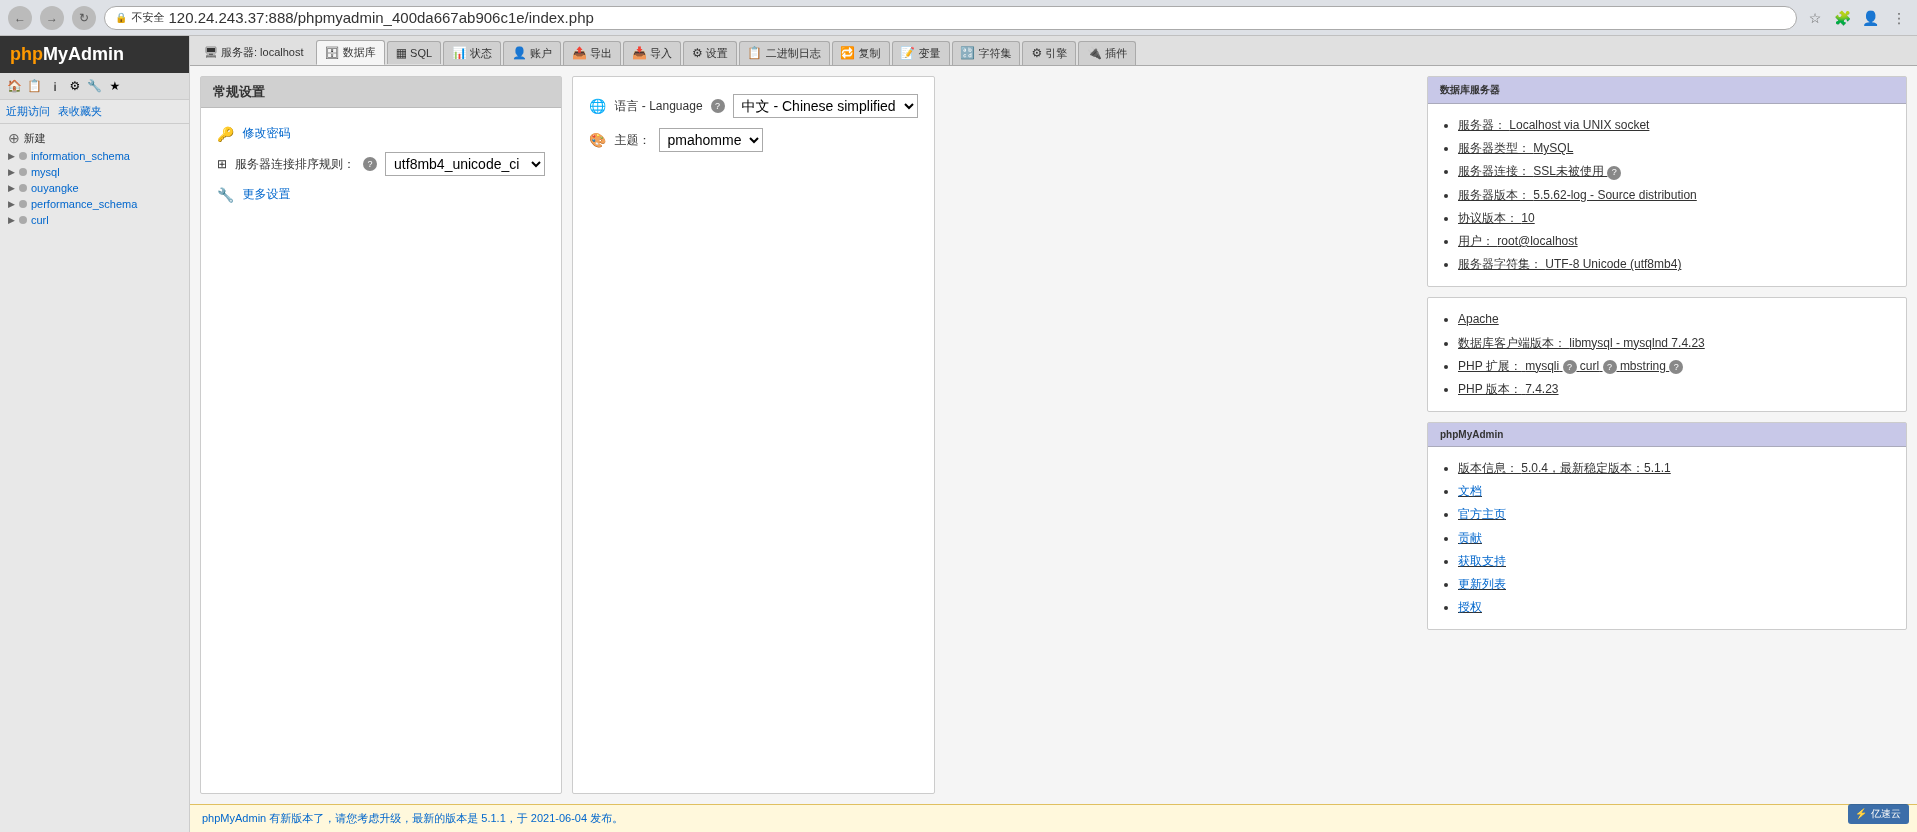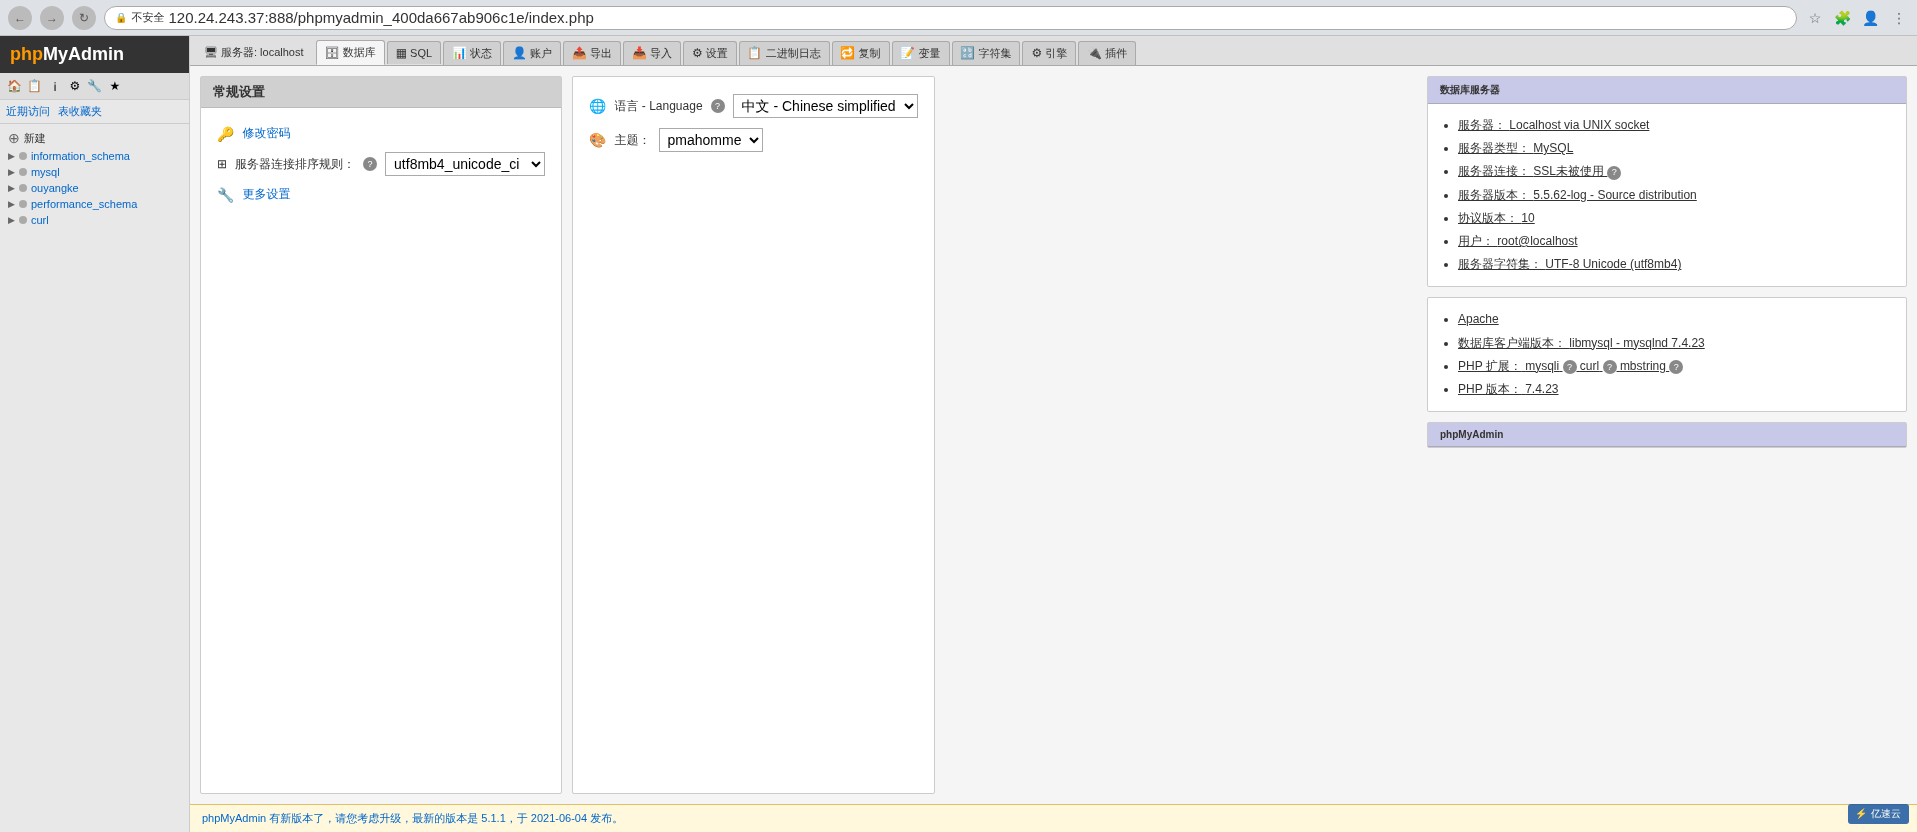--- a/index.html
+++ b/index.html
@@ -476,20 +476,46 @@
                 <li>
                   <span>PHP 版本：</span>
                   <span>7.4.23</span>
                 </li>
               </ul>
             </div>
           </div>
 
           <div class="info-panel">
             <div class="info-header">phpMyAdmin</div>
+            <div class="info-body">
+              <ul class="info-list">
+                <li>
+                  <span>版本信息：</span>
+                  <span>5.0.4，最新稳定版本：5.1.1</span>
+                </li>
+                <li>
+                  <a class="info-link">文档</a>
+                </li>
+                <li>
+                  <a class="info-link">官方主页</a>
+                </li>
+                <li>
+                  <a class="info-link">贡献</a>
+                </li>
+                <li>
+                  <a class="info-link">获取支持</a>
+                </li>
+                <li>
+                  <a class="info-link">更新列表</a>
+                </li>
+                <li>
+                  <a class="info-link">授权</a>
+                </li>
+              </ul>
+            </div>
           </div>
         </div>
       </div>
 
       <div class="bottom-notice">
         <a class="notice-link">phpMyAdmin 有新版本了，请您考虑升级，最新的版本是 5.1.1，于 2021-06-04 发布。</a>
       </div>
     </div>
   </div>
 </div>

